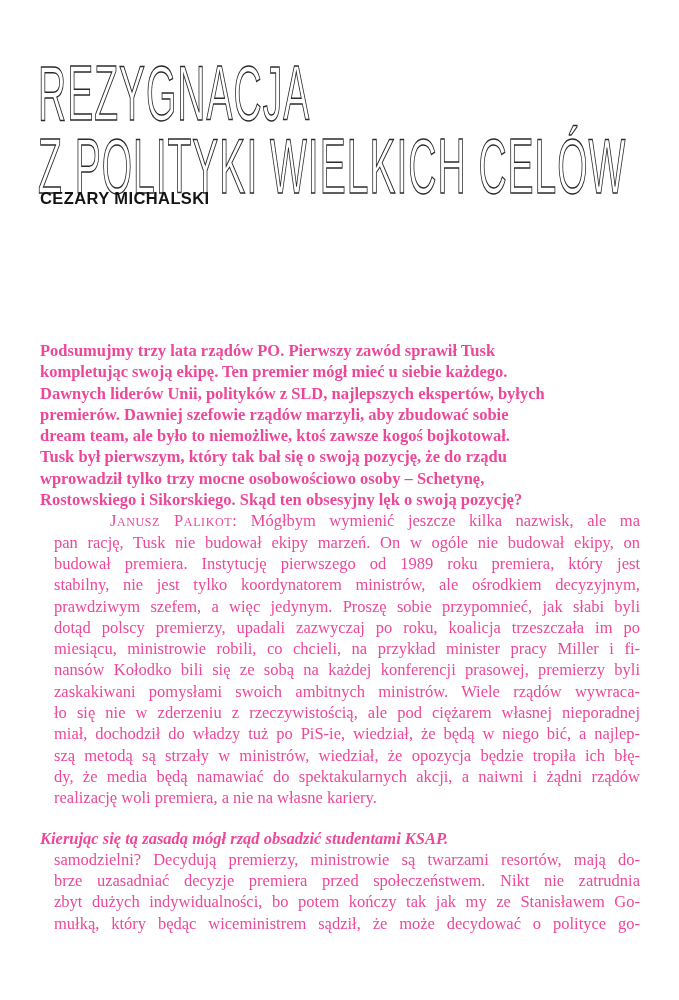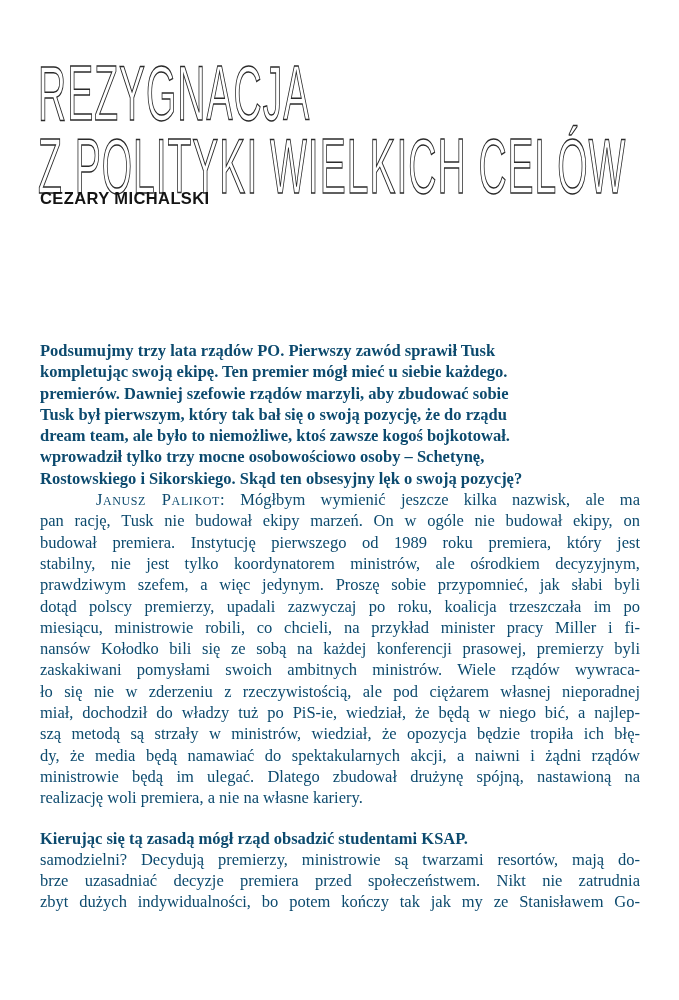--- a/index.html
+++ b/index.html
@@ -28,27 +28,27 @@
   .kicker-line{display:block;line-height:30px;white-space:nowrap;}
   .bullet{
     display:inline-block;width:15px;height:13px;margin-right:15px;
     background-image:radial-gradient(circle,#a0a0a0 38%,rgba(0,0,0,0) 42%);
     background-size:3px 3px;background-position:0 0;
   }
 
   
   .article{
     position:absolute;left:40px;top:340px;width:600px;
-    font-size:16.5px;line-height:21.3px;color:#0c4a6e;
+    font-size:16.5px;line-height:21.3px;color:#ec4899;
   }
   .block{margin:0;}
   .block.question{font-weight:700;}
-  .block.gap{margin-top:19px;}
+  .block.gap{margin-top:19px;font-style:italic;}
   .line{min-height:21.3px;}
-  .line.j{text-align:justify;text-align-last:justify;}
+  .line.j{text-align:justify;text-align-last:justify;margin-left:14px;}
   .line.j.endline{text-align:left;text-align-last:left;}
   .line.indent{text-indent:56px;}
   .speaker{font-variant:small-caps;letter-spacing:0.6px;}
 </style>
 </head>
 <body>
 
 <div class="page">
 
   <h1 class="title">
@@ -57,46 +57,47 @@
   </h1>
 
   <div class="kicker">
     <span class="kicker-line">CEZARY MICHALSKI</span>
   </div>
 
   <div class="article" id="article">
       <div class="block question">
         <div class="line">Podsumujmy trzy lata rządów PO. Pierwszy zawód sprawił Tusk</div>
         <div class="line">kompletując swoją ekipę. Ten premier mógł mieć u siebie każdego.</div>
+        <div class="line">Dawnych liderów Unii, polityków z SLD, najlepszych ekspertów, byłych</div>
         <div class="line">premierów. Dawniej szefowie rządów marzyli, aby zbudować sobie</div>
+        <div class="line">dream team, ale było to niemożliwe, ktoś zawsze kogoś bojkotował.</div>
         <div class="line">Tusk był pierwszym, który tak bał się o swoją pozycję, że do rządu</div>
-        <div class="line">dream team, ale było to niemożliwe, ktoś zawsze kogoś bojkotował.</div>
         <div class="line">wprowadził tylko trzy mocne osobowościowo osoby – Schetynę,</div>
         <div class="line">Rostowskiego i Sikorskiego. Skąd ten obsesyjny lęk o swoją pozycję?</div>
       </div>
       <div class="block answer">
         <div class="line j indent"><span class="speaker">Janusz Palikot:</span> Mógłbym wymienić jeszcze kilka nazwisk, ale ma</div>
         <div class="line j">pan rację, Tusk nie budował ekipy marzeń. On w ogóle nie budował ekipy, on</div>
         <div class="line j">budował premiera. Instytucję pierwszego od 1989 roku premiera, który jest</div>
         <div class="line j">stabilny, nie jest tylko koordynatorem ministrów, ale ośrodkiem decyzyjnym,</div>
         <div class="line j">prawdziwym szefem, a więc jedynym. Proszę sobie przypomnieć, jak słabi byli</div>
         <div class="line j">dotąd polscy premierzy, upadali zazwyczaj po roku, koalicja trzeszczała im po</div>
         <div class="line j">miesiącu, ministrowie robili, co chcieli, na przykład minister pracy Miller i fi-</div>
         <div class="line j">nansów Kołodko bili się ze sobą na każdej konferencji prasowej, premierzy byli</div>
         <div class="line j">zaskakiwani pomysłami swoich ambitnych ministrów. Wiele rządów wywraca-</div>
         <div class="line j">ło się nie w zderzeniu z rzeczywistością, ale pod ciężarem własnej nieporadnej</div>
         <div class="line j">miał, dochodził do władzy tuż po PiS-ie, wiedział, że będą w niego bić, a najlep-</div>
         <div class="line j">szą metodą są strzały w ministrów, wiedział, że opozycja będzie tropiła ich błę-</div>
         <div class="line j">dy, że media będą namawiać do spektakularnych akcji, a naiwni i żądni rządów</div>
-        <div class="line j">ministrowie będą im ulegać. Dlatego zbudował drużynę spójną, nastawioną na</div>
         <div class="line j endline">realizację woli premiera, a nie na własne kariery.</div>
       </div>
       <div class="block question gap">
         <div class="line">Kierując się tą zasadą mógł rząd obsadzić studentami KSAP.</div>
       </div>
       <div class="block answer">
         <div class="line j">samodzielni? Decydują premierzy, ministrowie są twarzami resortów, mają do-</div>
         <div class="line j">brze uzasadniać decyzje premiera przed społeczeństwem. Nikt nie zatrudnia</div>
         <div class="line j">zbyt dużych indywidualności, bo potem kończy tak jak my ze Stanisławem Go-</div>
+        <div class="line j">mułką, który będąc wiceministrem sądził, że może decydować o polityce go-</div>
       </div>
     </div>
 
 </div>
 
 </body></html>

